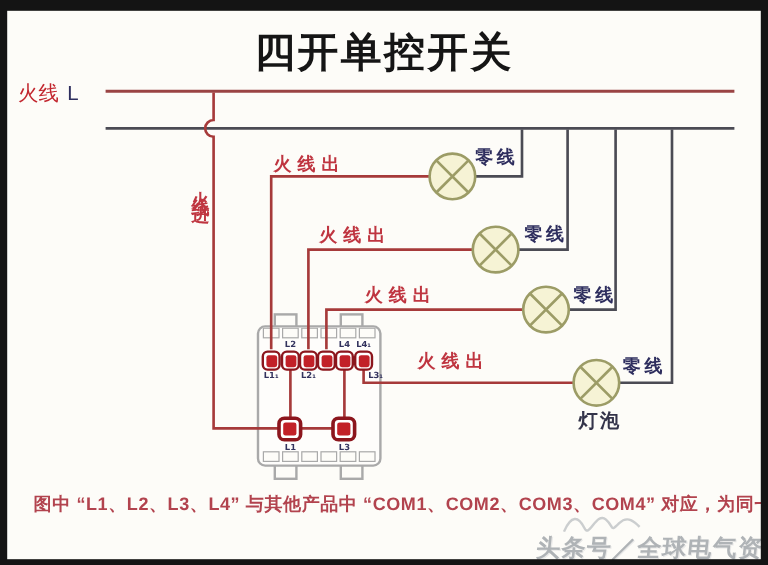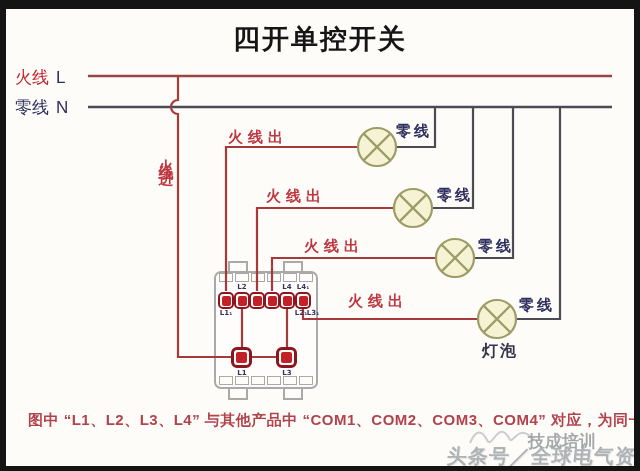--- a/index.html
+++ b/index.html
@@ -29,38 +29,35 @@
     letter-spacing:5px;white-space:nowrap;z-index:5;text-align:right;}
   .lbl-navy{position:absolute;color:#2e2e5e;font-weight:bold;font-size:15px;
     letter-spacing:3px;white-space:nowrap;z-index:5;}
   .lbl-dark{position:absolute;color:#34344a;font-weight:bold;font-size:16px;
     letter-spacing:2px;white-space:nowrap;z-index:5;}
   .bus-lbl{position:absolute;font-size:17px;font-weight:normal;white-space:nowrap;z-index:5;}
   .bus-lbl .red{color:#c2262e;}
   .bus-lbl .navy{color:#2e2e5e;margin-left:7px;}
   .vert{writing-mode:vertical-rl;letter-spacing:6px;}
   #title{position:absolute;left:0;right:0;top:21px;text-align:center;
-    font-size:27px;font-weight:bold;color:#151515;letter-spacing:2px;z-index:5;}
+    font-size:34px;font-weight:bold;color:#151515;letter-spacing:2px;z-index:5;}
   .caption{position:absolute;left:28px;font-size:15px;font-weight:bold;
     color:#b2434e;white-space:nowrap;z-index:6;letter-spacing:0.5px;}
   .wm{position:absolute;z-index:8;color:#8f9499;font-weight:bold;white-space:nowrap;}
   #wires{position:absolute;left:0;top:0;z-index:3;pointer-events:none;}
 </style>
 </head>
 <body>
 
 <div id="canvas">
 
   <div id="title">四开单控开关</div>
 
   <div class="bus-lbl" style="left:15px;top:66px;">
     <span class="red">火线</span><span class="navy">L</span>
-  </div>
-  <div class="bus-lbl" style="left:15px;top:96px;">
-    <span class="navy" style="margin-left:0;">零线</span><span class="navy">N</span>
   </div>
 
   <div class="lbl-red vert" style="left:156px;top:147px;">火线进</div>
 
   <div class="lbl-red" style="left:228px;top:128px;">火线出</div>
   <div class="lbl-red" style="left:266px;top:187px;">火线出</div>
   <div class="lbl-red" style="left:304px;top:237px;">火线出</div>
   <div class="lbl-red" style="left:348px;top:292px;">火线出</div>
 
   <div class="lbl-navy" style="left:396px;top:122px;">零线</div>
@@ -142,37 +139,36 @@
     </div>
   <div class="term" style="left:279px;top:292px;">
       <div class="term-in"></div>
     </div>
   <div class="term" style="left:295px;top:292px;">
       <div class="term-in"></div>
     </div>
 
   <div class="term-lbl" style="left:214px;top:309px;">L1₁</div>
   <div class="term-lbl" style="left:230px;top:283px;">L2</div>
-  <div class="term-lbl" style="left:245px;top:309px;padding-left:44px;">L2₁</div>
+  <div class="term-lbl" style="left:245px;top:309px;">L2₁</div>
   <div class="term-lbl" style="left:260px;top:309px;margin-left:41px;">L3₁</div>
   <div class="term-lbl" style="left:275px;top:283px;">L4</div>
   <div class="term-lbl" style="left:291px;top:283px;">L4₁</div>
 
   <div class="term-big" style="left:231px;top:347px;">
       <div class="term-in"></div>
     </div>
   <div class="term-big" style="left:276px;top:347px;">
       <div class="term-in"></div>
     </div>
   <div class="term-lbl" style="left:230px;top:369px;">L1</div>
   <div class="term-lbl" style="left:275px;top:369px;">L3</div>
 
   <div class="caption" style="top:411px;">图中 “L1、L2、L3、L4” 与其他产品中 “COM1、COM2、COM3、COM4” 对应，为同一接口</div>
 
-  <div class="wm" style="left:528px;top:430px;font-size:17px;opacity:0.8;">技成培训</div>
   <div class="wm" style="left:447px;top:443px;font-size:20px;opacity:0.85;transform:skewX(-6deg);letter-spacing:1px;color:#a2a7ab;text-shadow:1px 1px 0 #e6e6e6;">头条号／全球电气资源</div>
 
   <div class="bar" style="left:0;top:0;width:640px;height:9px;"></div>
   <div class="bar" style="left:0;top:0;width:6px;height:471px;"></div>
   <div class="bar" style="left:634px;top:0;width:6px;height:471px;"></div>
   <div class="bar" style="left:0;top:466px;width:640px;height:5px;"></div>
 
 </div>
 
 </body></html>

